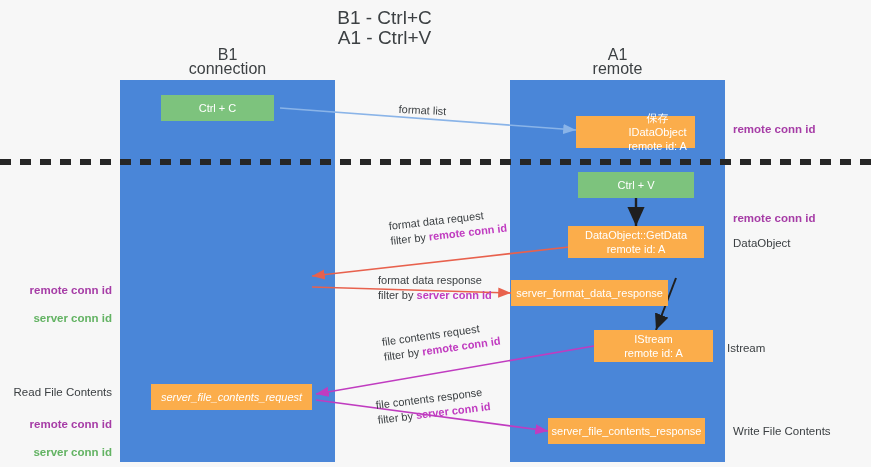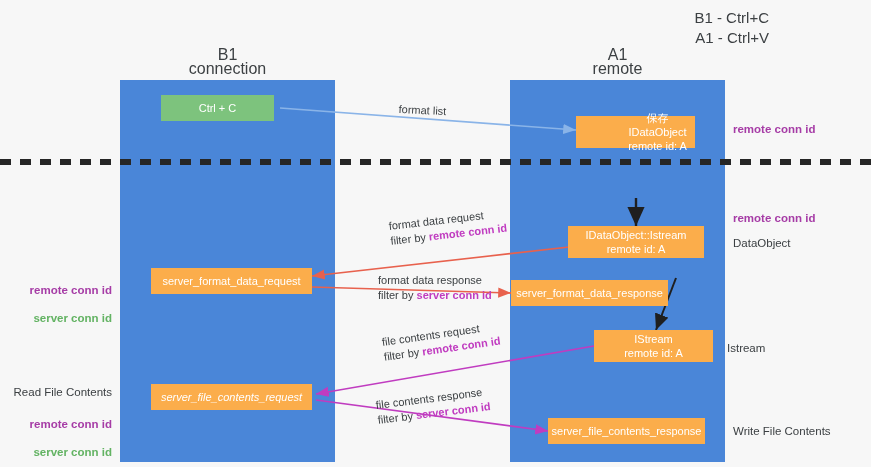--- a/index.html
+++ b/index.html
@@ -31,23 +31,23 @@
     text-align: center;
     color: #3c4043;
     font-size: 16px;
     line-height: 14px;
     white-space: pre-line;
   }
   .title {
     position: absolute;
     left: 0;
     width: 769px;
-    text-align: right;
+    text-align: center;
     color: #3c4043;
-    font-size: 15px;
+    font-size: 19px;
     line-height: 20px;
     white-space: pre-line;
   }
   .node {
     position: absolute;
     display: flex;
     align-items: center;
     justify-content: center;
     text-align: center;
     color: #ffffff;
@@ -123,29 +123,29 @@
 
     <line x1="676" y1="278" x2="656" y2="330" stroke="#1f1f1f" stroke-width="2" marker-end="url(#ah-black)"></line>
 
     <line x1="594" y1="346" x2="316" y2="394" stroke="#c03cc0" stroke-width="1.6" marker-end="url(#ah-magenta)"></line>
 
     <line x1="316" y1="400" x2="548" y2="431" stroke="#c03cc0" stroke-width="1.6" marker-end="url(#ah-magenta)"></line>
   </svg>
 
   <div class="node green" style="left:161px; top:95px; width:113px; height:26px;">Ctrl + C</div>
 
-  <div class="node orange" style="left:151px; top:268px; width:161px; height:26px;">server_format_data_request</div>
 
   <div class="node orange" style="left:151px; top:384px; width:161px; height:26px;font-style:italic;">server_file_contents_request</div>
 
   <div class="node orange" style="left:576px; top:116px; width:119px; height:32px;padding-left:44px;">保存IDataObject
 remote id: A</div>
 
+  <div class="node green" style="left:578px; top:172px; width:116px; height:26px;">Ctrl + V</div>
 
-  <div class="node orange" style="left:568px; top:226px; width:136px; height:32px;">IDataObject::Istream
+  <div class="node orange" style="left:568px; top:226px; width:136px; height:32px;">DataObject::GetData
 remote id: A</div>
 
   <div class="node orange" style="left:511px; top:280px; width:157px; height:26px;">server_format_data_response</div>
 
   <div class="node orange" style="left:594px; top:330px; width:119px; height:32px;">IStream
 remote id: A</div>
 
   <div class="node orange" style="left:548px; top:418px; width:157px; height:26px;">server_file_contents_response</div>
 
   <div class="side-label right tag-purple" style="left:733px; top:122px;">remote conn id</div>

